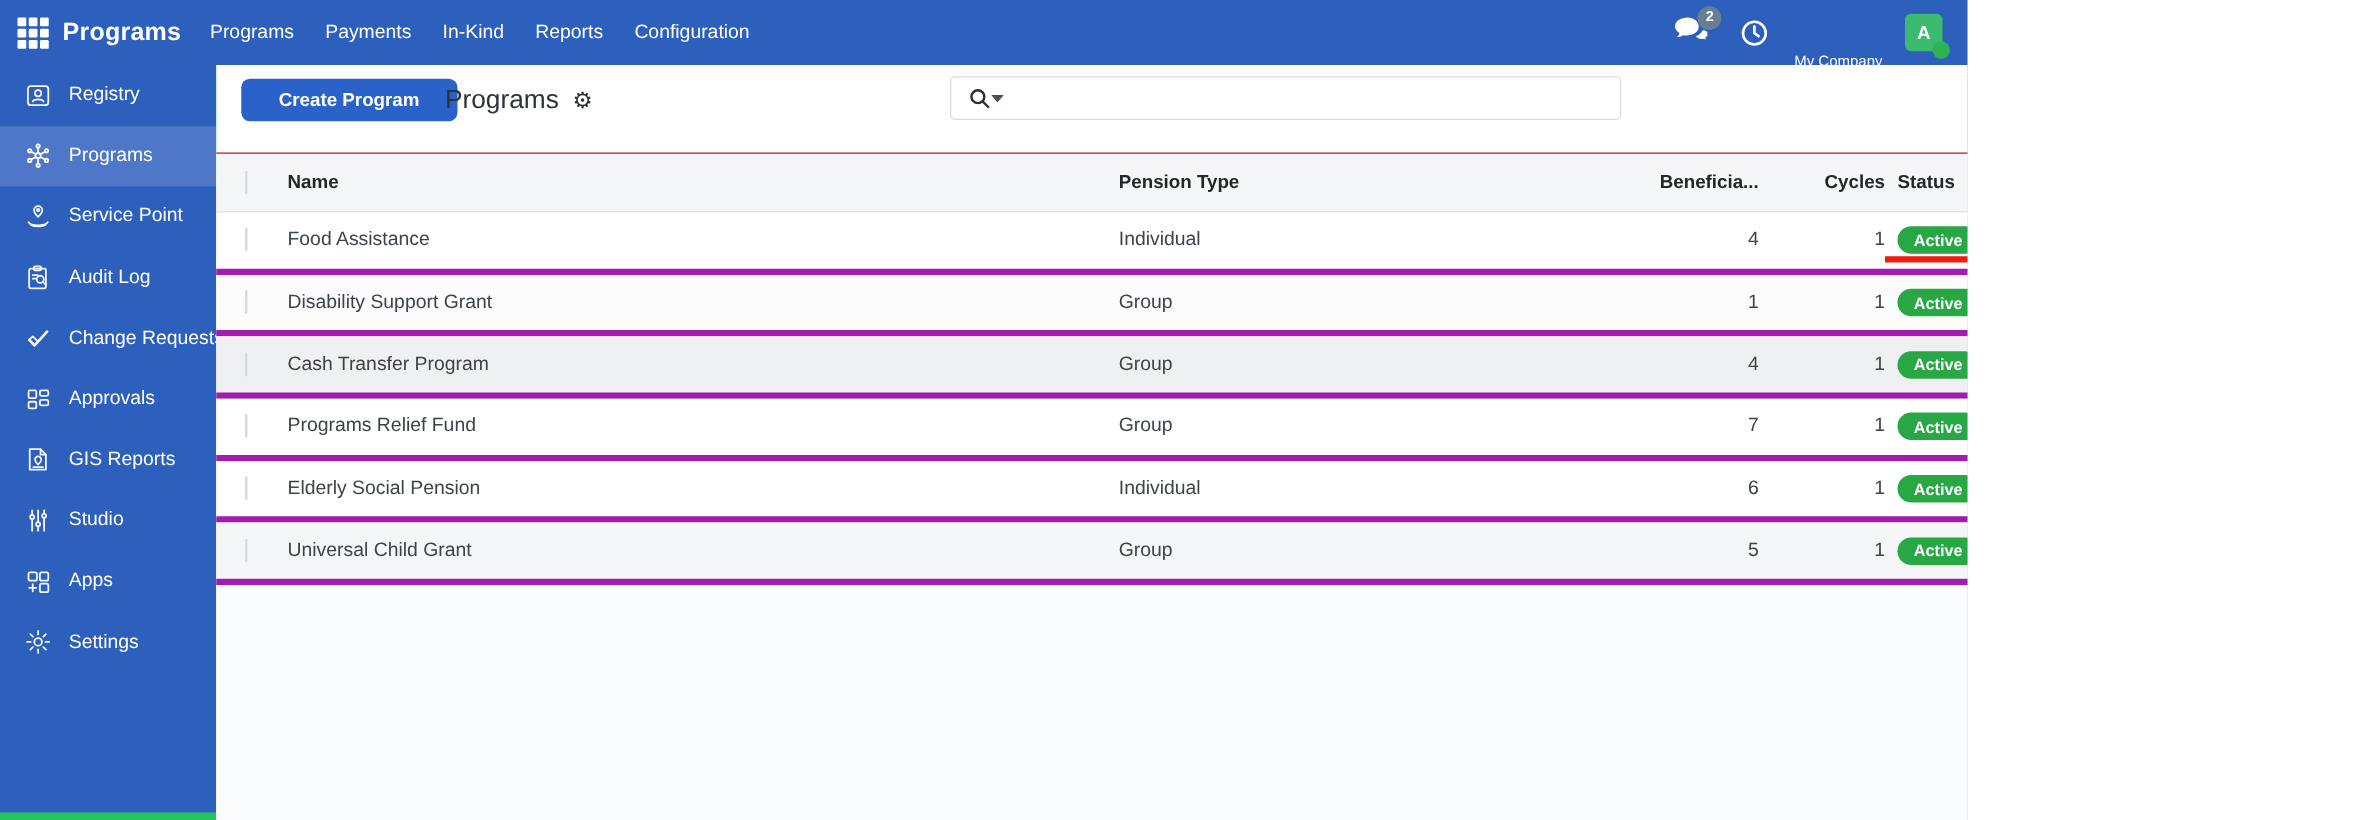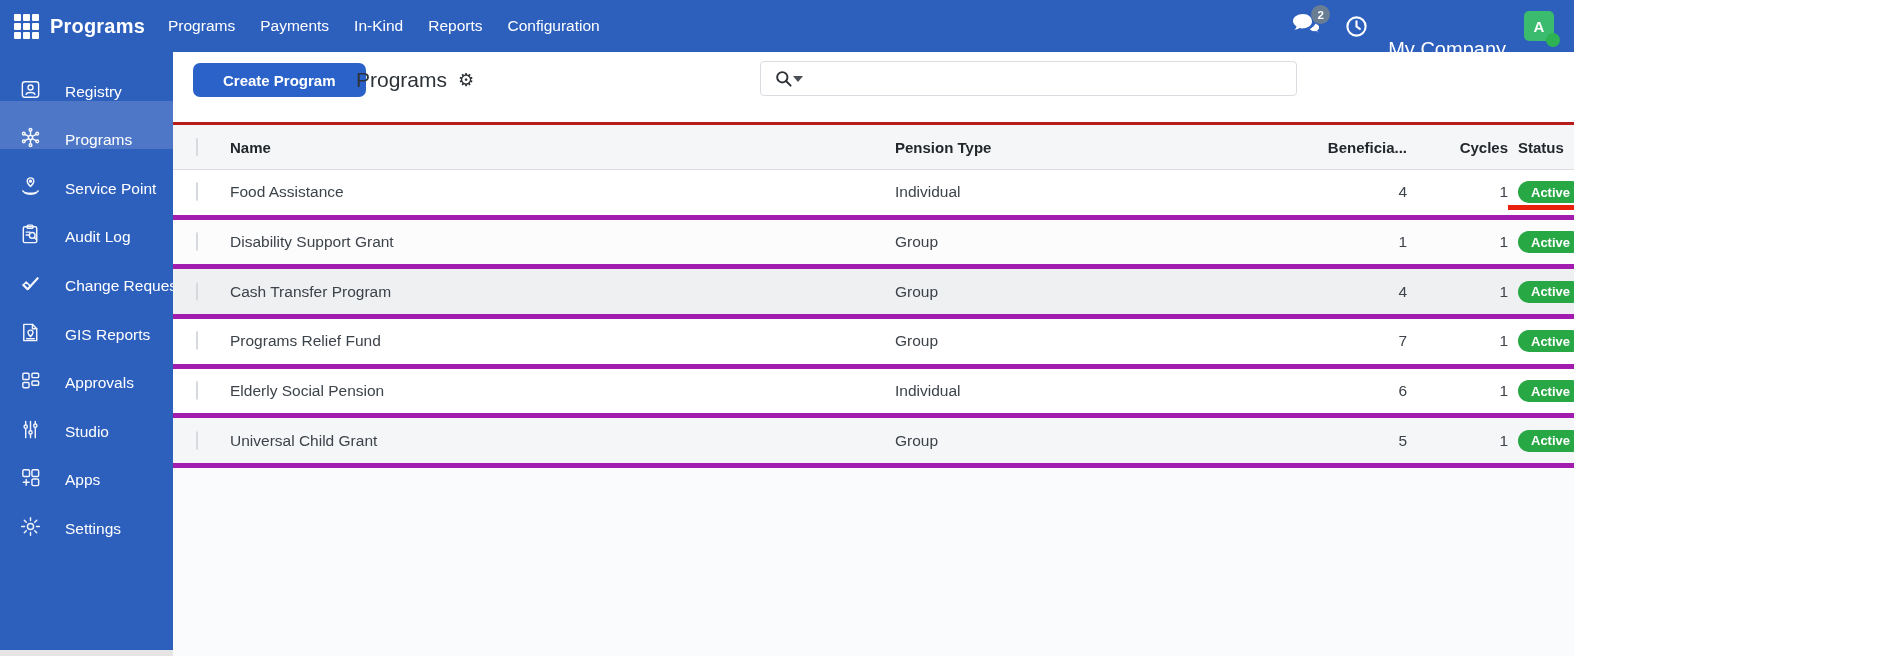--- a/index.html
+++ b/index.html
@@ -1,42 +1,42 @@
 <!DOCTYPE html>
 <html><head>
 <meta charset="utf-8">
 <style>
   * { box-sizing: border-box; }
   body { margin:0; background:#ffffff; font-family:"Liberation Sans", sans-serif; }
-  .app { position:relative; width:1574px; height:656px; overflow:hidden; background:#e5e5e5; }
+  .app { position:relative; width:1574px; height:656px; overflow:hidden; background:#22c55e; }
 
   
   .topbar { position:absolute; left:0; top:0; width:100%; height:52px; background:#2d5fbd;
             display:flex; align-items:center; color:#fff; z-index:10; }
   .grid-icon { margin-left:14px; display:grid; grid-template-columns:repeat(3,7px); grid-gap:2px; cursor:pointer; }
   .grid-icon i { width:7px; height:7px; background:#fff; border-radius:1px; display:block; }
   .brand { font-size:20px; font-weight:700; margin-left:11px; letter-spacing:.2px; cursor:default; }
   .topmenu { display:flex; gap:25px; margin-left:23px; font-size:15.5px; }
   .topmenu .tm-item { cursor:pointer; padding:4px 0; }
   .topbar-right { position:absolute; right:20px; top:0; height:52px; display:flex; align-items:center; gap:20px; }
   .chat-wrap { position:relative; cursor:pointer; margin-right:6px; }
   .chat-badge { position:absolute; top:-8px; right:-11px; width:19px; height:19px; border-radius:50%;
                 background:#6a7e93; color:#fff; font-size:11.5px; font-weight:700;
                 display:flex; align-items:center; justify-content:center; }
   .clock-wrap { cursor:pointer; display:flex; }
-  .company { font-size:20px; cursor:pointer;margin-top:46px; }
+  .company { font-size:12px; cursor:pointer;margin-top:46px; }
   .avatar { position:relative; width:30px; height:30px; border-radius:5px; background:#3bbb6d;
             display:flex; align-items:center; justify-content:center;
             font-size:15px; font-weight:700; color:#fff; cursor:pointer; margin-left:-2px; }
   .avatar .dot { position:absolute; right:-6px; bottom:-6px; width:14px; height:14px;
                  border-radius:50%; background:#2eb354; }
 
   
   .sidebar { position:absolute; left:0; top:52px; width:173px; height:598px; background:#2d5fbd; }
-  .side-item { height:48.6px; display:flex; align-items:flex-end; padding-left:19px; gap:23px;
+  .side-item { height:48.6px; display:flex; align-items:center; padding-left:19px; gap:13px;
                color:#fff; font-size:15.5px; cursor:pointer; white-space:nowrap; }
   .side-item.active { background:rgba(255,255,255,.16); }
   .side-item svg { flex:0 0 auto; opacity:.95; }
 
   
   .main { position:absolute; left:173px; top:52px; width:1714px; height:604px; background:#fff; }
 
   .create-btn { position:absolute; left:20px; top:11px; height:34px; padding:0 30px;
                 background:#2b62ca; color:#fff; border:none; border-radius:7px;
                 font-size:15px; font-weight:700; font-family:inherit; cursor:pointer; }
@@ -57,21 +57,21 @@
   .pager { position:absolute; right:11px; top:9px; height:35px; display:flex; align-items:center; gap:15px; }
   .refresh-wrap { display:flex; cursor:pointer; }
   .pager-text { font-size:15.5px; color:#32373c; margin-right:3px; }
   .pg-btns { display:flex; gap:2px; }
   .pg-btn { width:40px; height:33px; background:#f4f5f6; border:1px solid #e2e5e9; border-radius:3px;
             display:flex; align-items:center; justify-content:center; cursor:pointer; }
 
   
   .table { position:absolute; left:0; top:70px; width:100%; }
   .thead { position:relative; height:48px; background:#f5f6f8;
-           border-top:3px solid #b91c1c; border-bottom:1px solid #dadde2;
+           border-top:1px solid #b91c1c; border-bottom:1px solid #dadde2;
            font-weight:700; font-size:15px; color:#23272c; }
   .trow { position:relative; height:49.7px; border-bottom:5px solid #a21caf;
           font-size:15.5px; color:#3d434a; background:#fff; cursor:pointer; }
   .cell { position:absolute; top:50%; transform:translateY(-50%); white-space:nowrap; }
   .c-cb     { left:23px; }
   .c-name   { left:57px; }
   .c-target { left:722px; }
   .c-benef  { right:480px; text-align:right; }
   .c-cycles { right:379px; text-align:right; }
   .c-status { left:1345px; }
@@ -172,35 +172,35 @@
       </div>
       <div class="side-item">
         <svg width="23" height="23" viewBox="0 0 24 24" fill="none" stroke="#fff" stroke-width="1.5" stroke-linecap="round" stroke-linejoin="round">
           <path d="M4.5 13.5l4.5 4.5L19.5 6.5" stroke-width="2.2"></path>
           <path d="M4.5 13.5l3-3 4.5 4.5-3 3z"></path>
         </svg>
         <span>Change Requests</span>
       </div>
       <div class="side-item">
         <svg width="23" height="23" viewBox="0 0 24 24" fill="none" stroke="#fff" stroke-width="1.5" stroke-linecap="round" stroke-linejoin="round">
+          <rect x="4" y="4.5" width="6.5" height="6.5" rx="1.2"></rect>
+          <rect x="13.5" y="4.5" width="7" height="4.5" rx="1.2"></rect>
+          <rect x="4" y="14" width="6.5" height="5.5" rx="1.2"></rect>
+          <rect x="13.5" y="12.5" width="7" height="4.5" rx="1.2"></rect>
+        </svg>
+        <span>Approvals</span>
+      </div>
+      <div class="side-item">
+        <svg width="23" height="23" viewBox="0 0 24 24" fill="none" stroke="#fff" stroke-width="1.5" stroke-linecap="round" stroke-linejoin="round">
           <path d="M5 3.5h9l4.5 4.5v12.5H5z"></path>
           <path d="M14 3.5V8h4.5"></path>
           <path d="M12 9.5a2.6 2.6 0 0 1 2.6 2.6c0 1.9-2.6 4.2-2.6 4.2s-2.6-2.3-2.6-4.2A2.6 2.6 0 0 1 12 9.5z"></path>
           <path d="M8 18.5h8"></path>
         </svg>
         <span>GIS Reports</span>
-      </div>
-      <div class="side-item">
-        <svg width="23" height="23" viewBox="0 0 24 24" fill="none" stroke="#fff" stroke-width="1.5" stroke-linecap="round" stroke-linejoin="round">
-          <rect x="4" y="4.5" width="6.5" height="6.5" rx="1.2"></rect>
-          <rect x="13.5" y="4.5" width="7" height="4.5" rx="1.2"></rect>
-          <rect x="4" y="14" width="6.5" height="5.5" rx="1.2"></rect>
-          <rect x="13.5" y="12.5" width="7" height="4.5" rx="1.2"></rect>
-        </svg>
-        <span>Approvals</span>
       </div>
       <div class="side-item">
         <svg width="23" height="23" viewBox="0 0 24 24" fill="none" stroke="#fff" stroke-width="1.5" stroke-linecap="round" stroke-linejoin="round">
           <path d="M7 3.5v17M12 3.5v17M17 3.5v17"></path>
           <circle cx="7" cy="9" r="1.7" fill="#2d5fbd"></circle>
           <circle cx="12" cy="15" r="1.7" fill="#2d5fbd"></circle>
           <circle cx="17" cy="8" r="1.7" fill="#2d5fbd"></circle>
         </svg>
         <span>Studio</span>
       </div>

